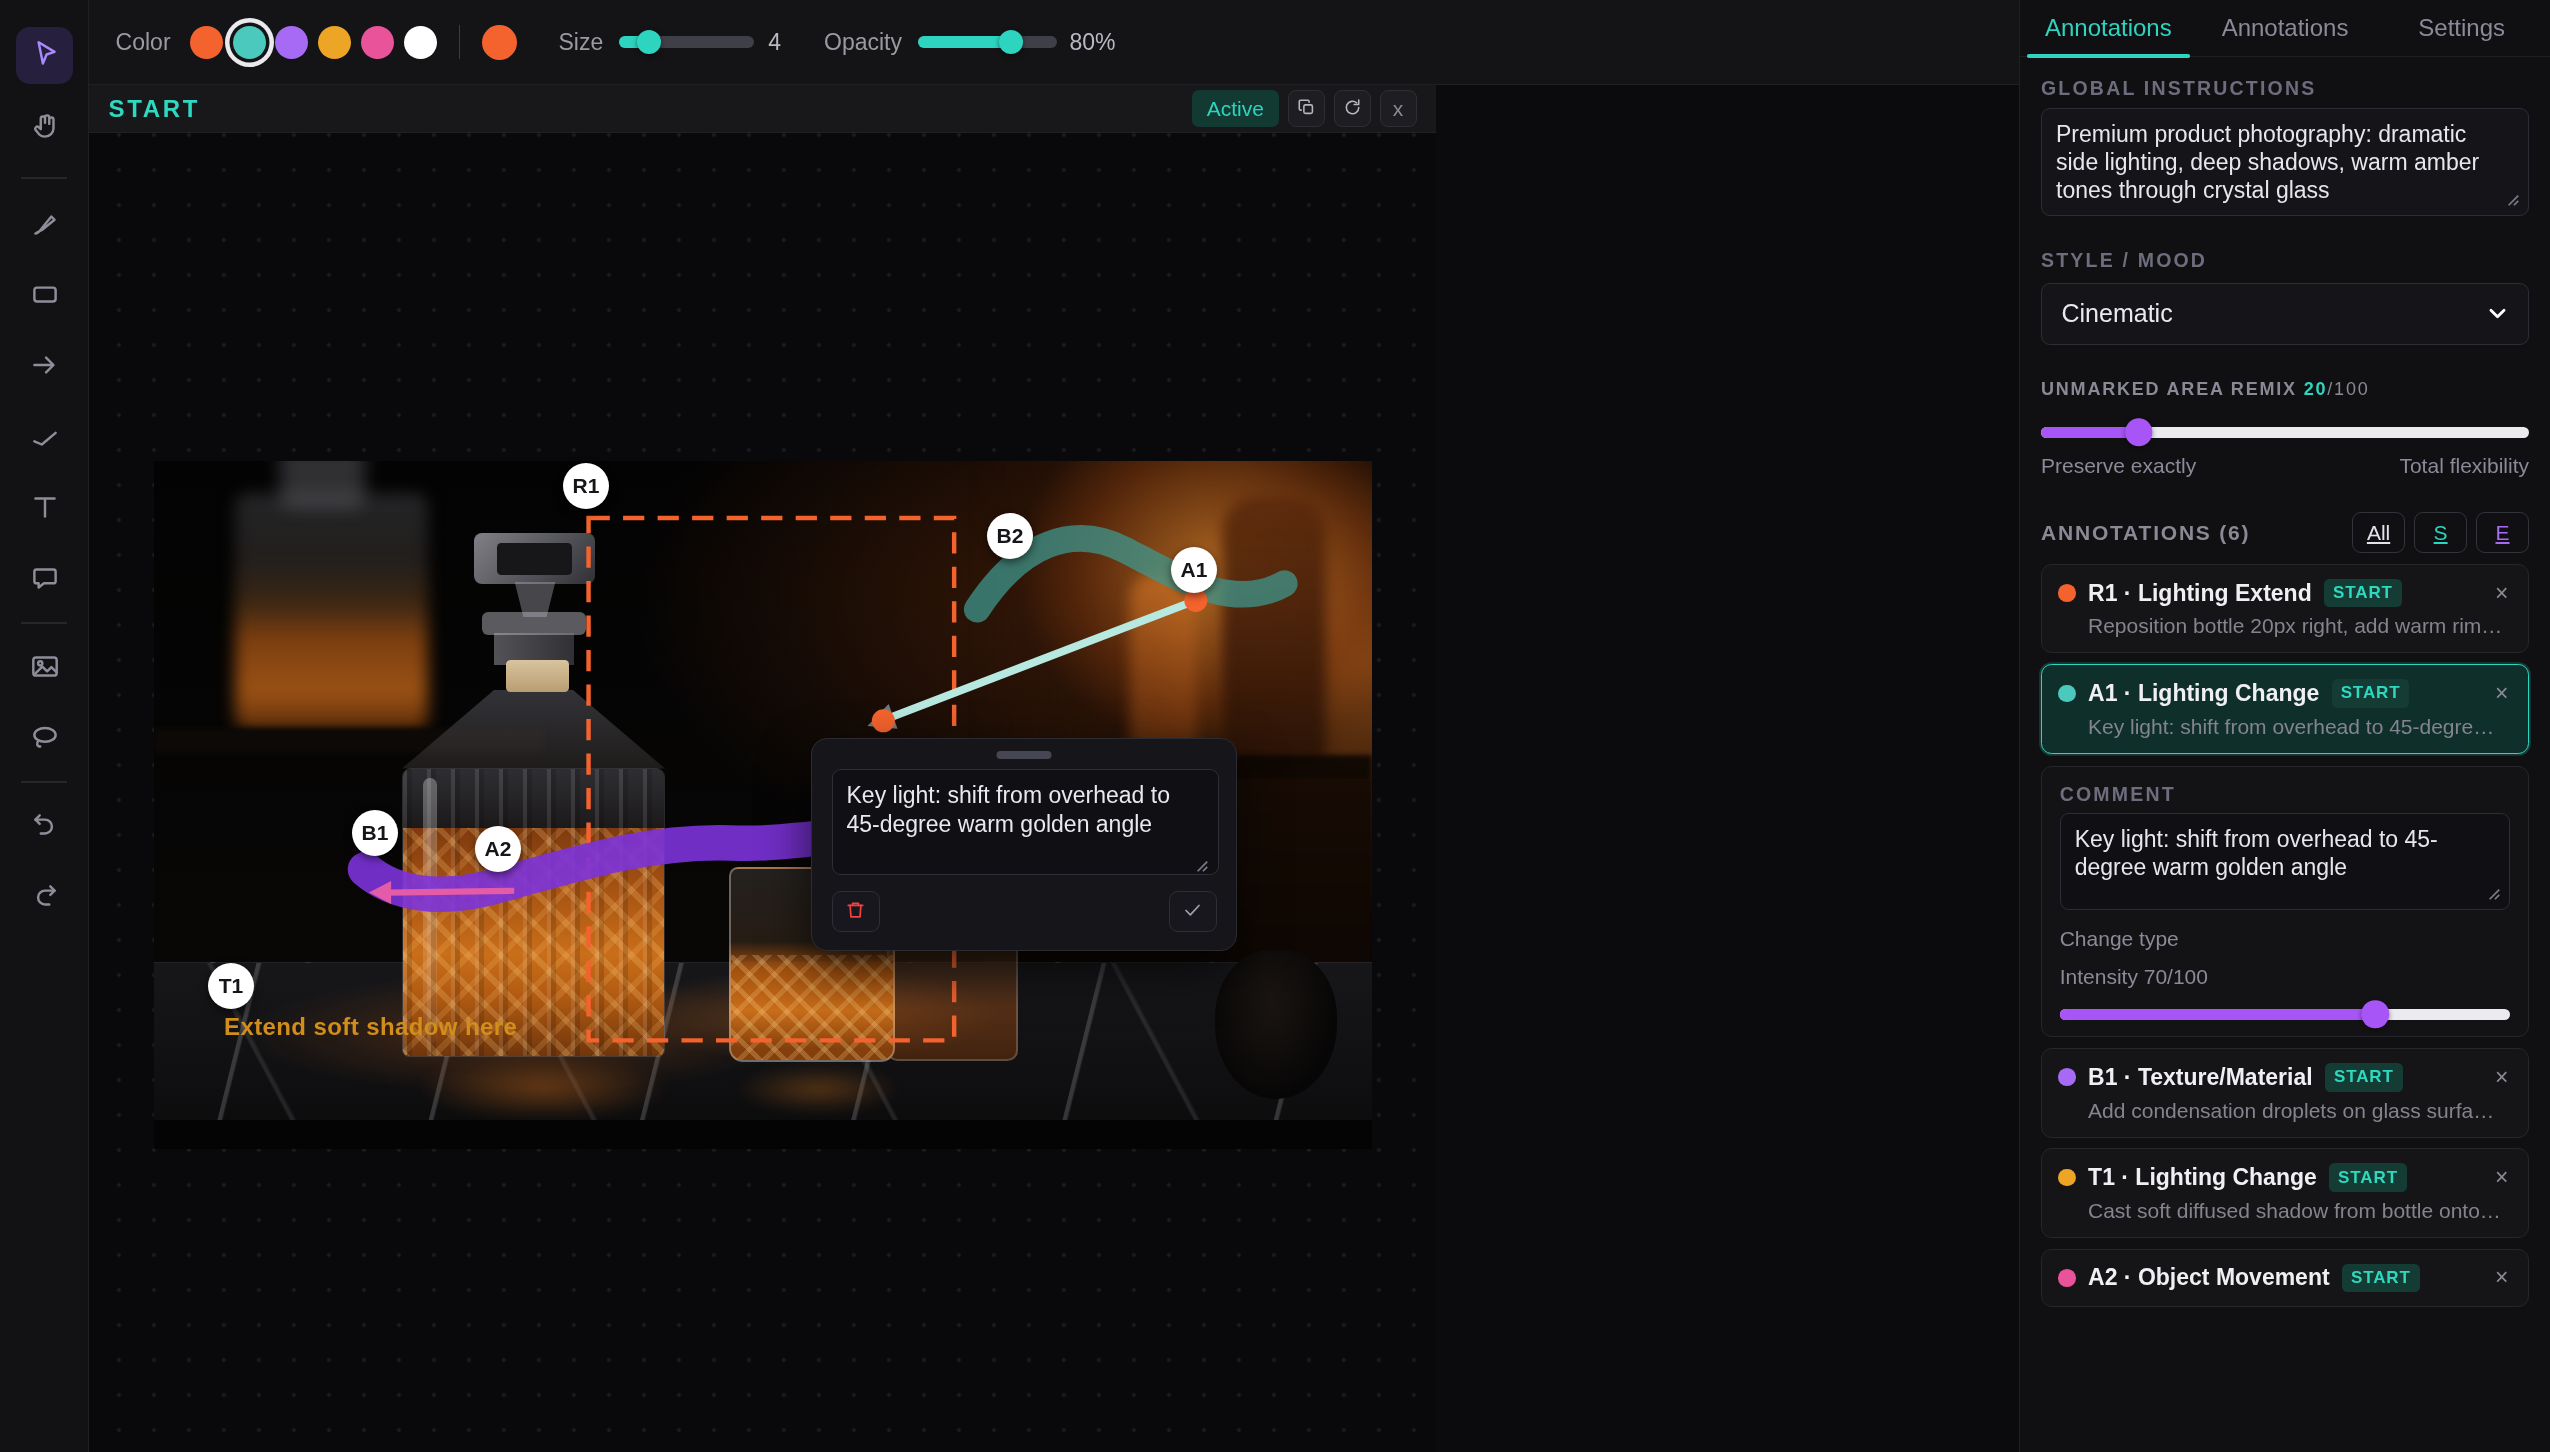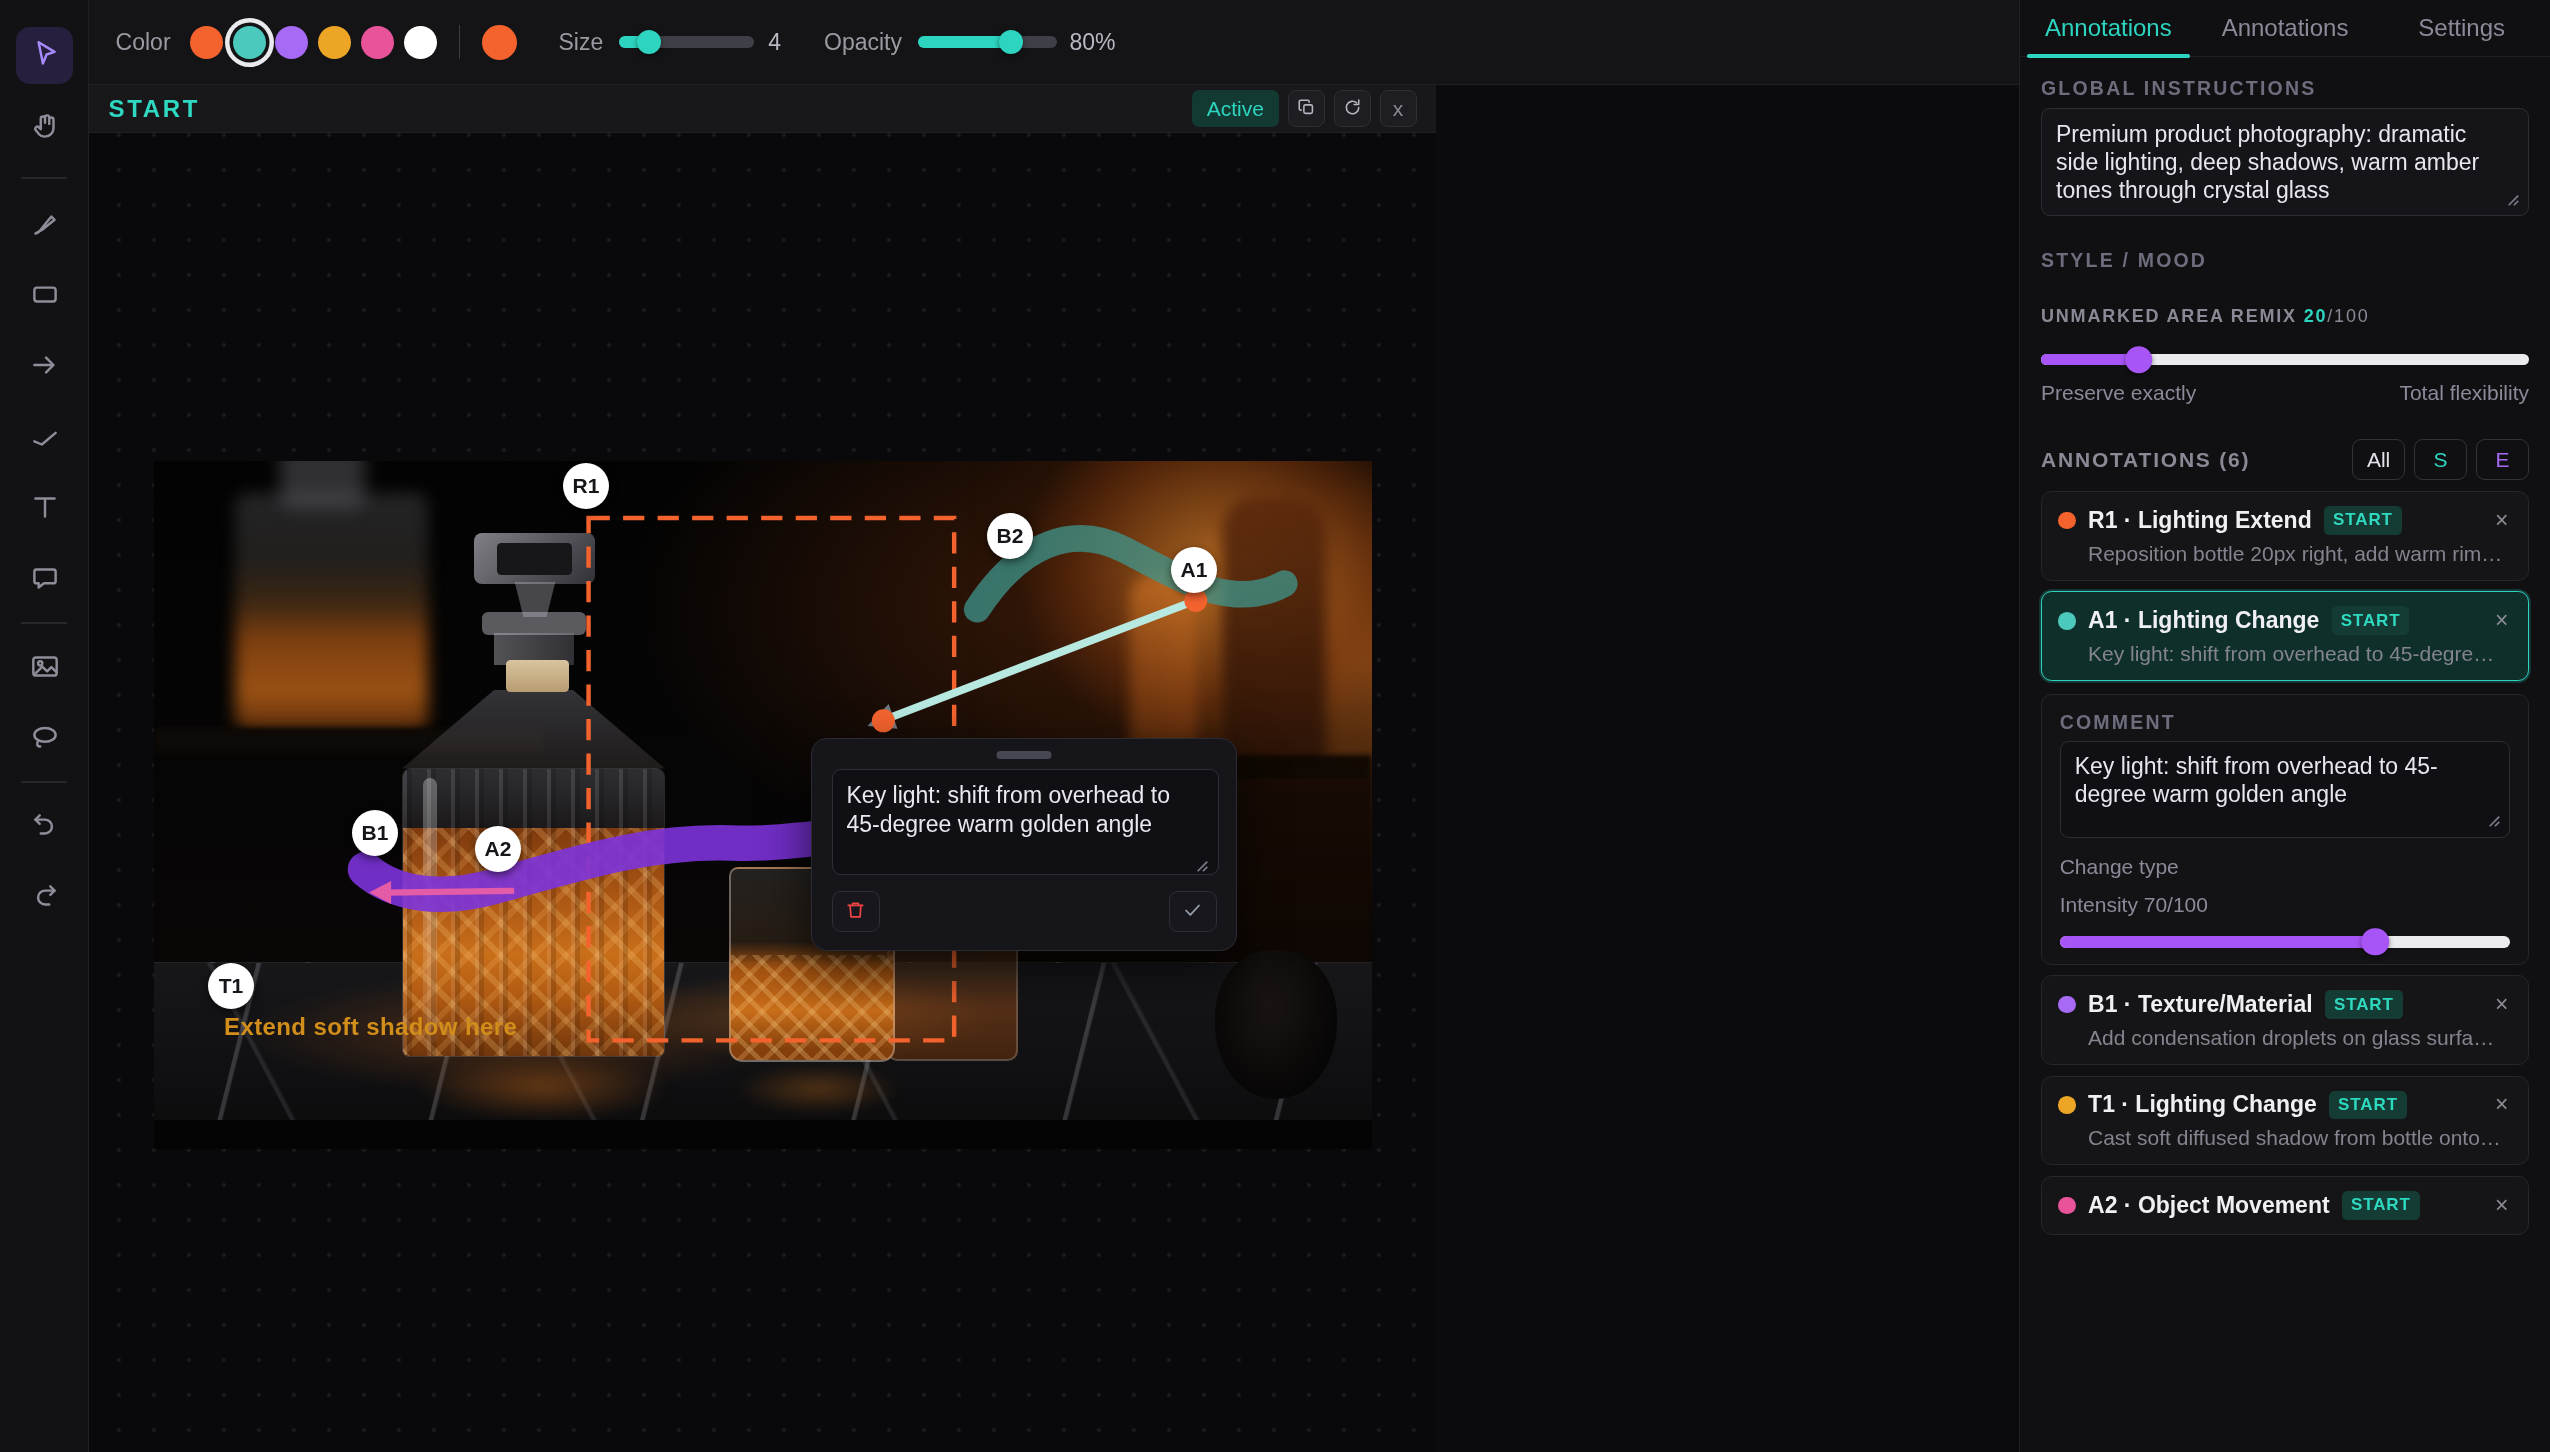--- a/index.html
+++ b/index.html
@@ -144,21 +144,21 @@
   .remix-label .v { color:#2dd4bf; }
   .remix-label .m { color:#8a8a96; font-weight:normal; }
   .wslider { position:relative; height:11.5px; border-radius:6.2px; background:#ebebef; margin-top:26.6px; }
   .wslider .fill { position:absolute; left:0; top:0; bottom:0; border-radius:6.2px; background:#a855f7; }
   .wslider .thumb { position:absolute; top:50%; transform:translate(-50%,-50%); width:27.5px; height:27.5px; border-radius:50%; background:#a855f7; box-shadow:0 1.8px 5.3px rgba(0,0,0,.45); }
   .hints { display:flex; justify-content:space-between; margin-top:16px; font-size:21px; color:#8a8a99; }
   .ann-row { margin-top:34px; display:flex; align-items:center; }
   .ann-label { font-size:21px; font-weight:bold; letter-spacing:1.8px; color:#8a8a96; }
   .filters { margin-left:auto; display:flex; gap:8.9px; }
   .chip { min-width:53px; height:41px; padding:0 14px; border:1.8px solid #33333c; border-radius:8.9px; background:transparent;
-    display:flex; align-items:center; justify-content:center; font-size:21px; cursor:pointer; }
+    display:flex; align-items:center; justify-content:center; font-size:21px; cursor:pointer;text-decoration:underline; }
   .chip.all { color:#e2e2ea; } .chip.s { color:#2dd4bf; } .chip.e { color:#a76af5; }
   .card { margin-top:10.6px; border:1.8px solid #26262c; border-radius:10.6px; background:#151518; padding:14px 16px; cursor:pointer; position:relative; }
   .card.selected { border-color:#2dd4bf; background:#0f2f2a; box-shadow:0 0 0 1.8px rgba(45,212,191,.22); }
   .card .row1 { display:flex; align-items:center; gap:12.4px; }
   .dot { width:17.7px; height:17.7px; border-radius:50%; flex:none; }
   .card .title { font-size:23px; font-weight:bold; color:#f0f0f4; white-space:nowrap; }
   .badge { background:#143b34; color:#2ed9bf; font-size:17px; font-weight:bold; letter-spacing:0.9px; padding:4.4px 8.9px; border-radius:5.3px; }
   .card .x { margin-left:auto; color:#8a8a94; font-size:23px; padding:0 3.5px; cursor:pointer; }
   .card .desc { margin-top:7px; margin-left:30px; font-size:21px; color:#84848f; white-space:nowrap; overflow:hidden; text-overflow:ellipsis; max-width:416px; }
   .editor { margin-top:12.4px; border:1.8px solid #26262c; border-radius:10.6px; background:#131316; padding:16px 17.7px 16px; }
@@ -382,20 +382,26 @@
     <div class="rp-content">
       <div class="sec-label">GLOBAL INSTRUCTIONS</div>
       <div class="rp-ta">
         <textarea style="">Premium product photography: dramatic side lighting, deep shadows, warm amber tones through crystal glass</textarea>
         <svg class="resize-h" style="right:8.9px;bottom:12.4px" width="14" height="14" viewBox="0 0 16 16">
             <path d="M3 14L14 3M9 14l5-5" stroke="#7a7a88" stroke-width="2" fill="none"></path>
           </svg>
       </div>
 
       <div class="sec-label" style="margin-top:30px">STYLE / MOOD</div>
+      <div class="select">
+        <span>Cinematic</span>
+        <svg viewBox="0 0 28 28">
+            <path d="M6 10l8 8 8-8"></path>
+          </svg>
+      </div>
 
       <div class="remix-label">
         <span>UNMARKED AREA REMIX</span>&nbsp;<span class="v">20</span><span class="m">/100</span>
       </div>
       <div class="wslider">
         <div class="fill" style="width:20%"></div>
         <div class="thumb" style="left:20%"></div>
       </div>
       <div class="hints">
         <span>Preserve exactly</span>

